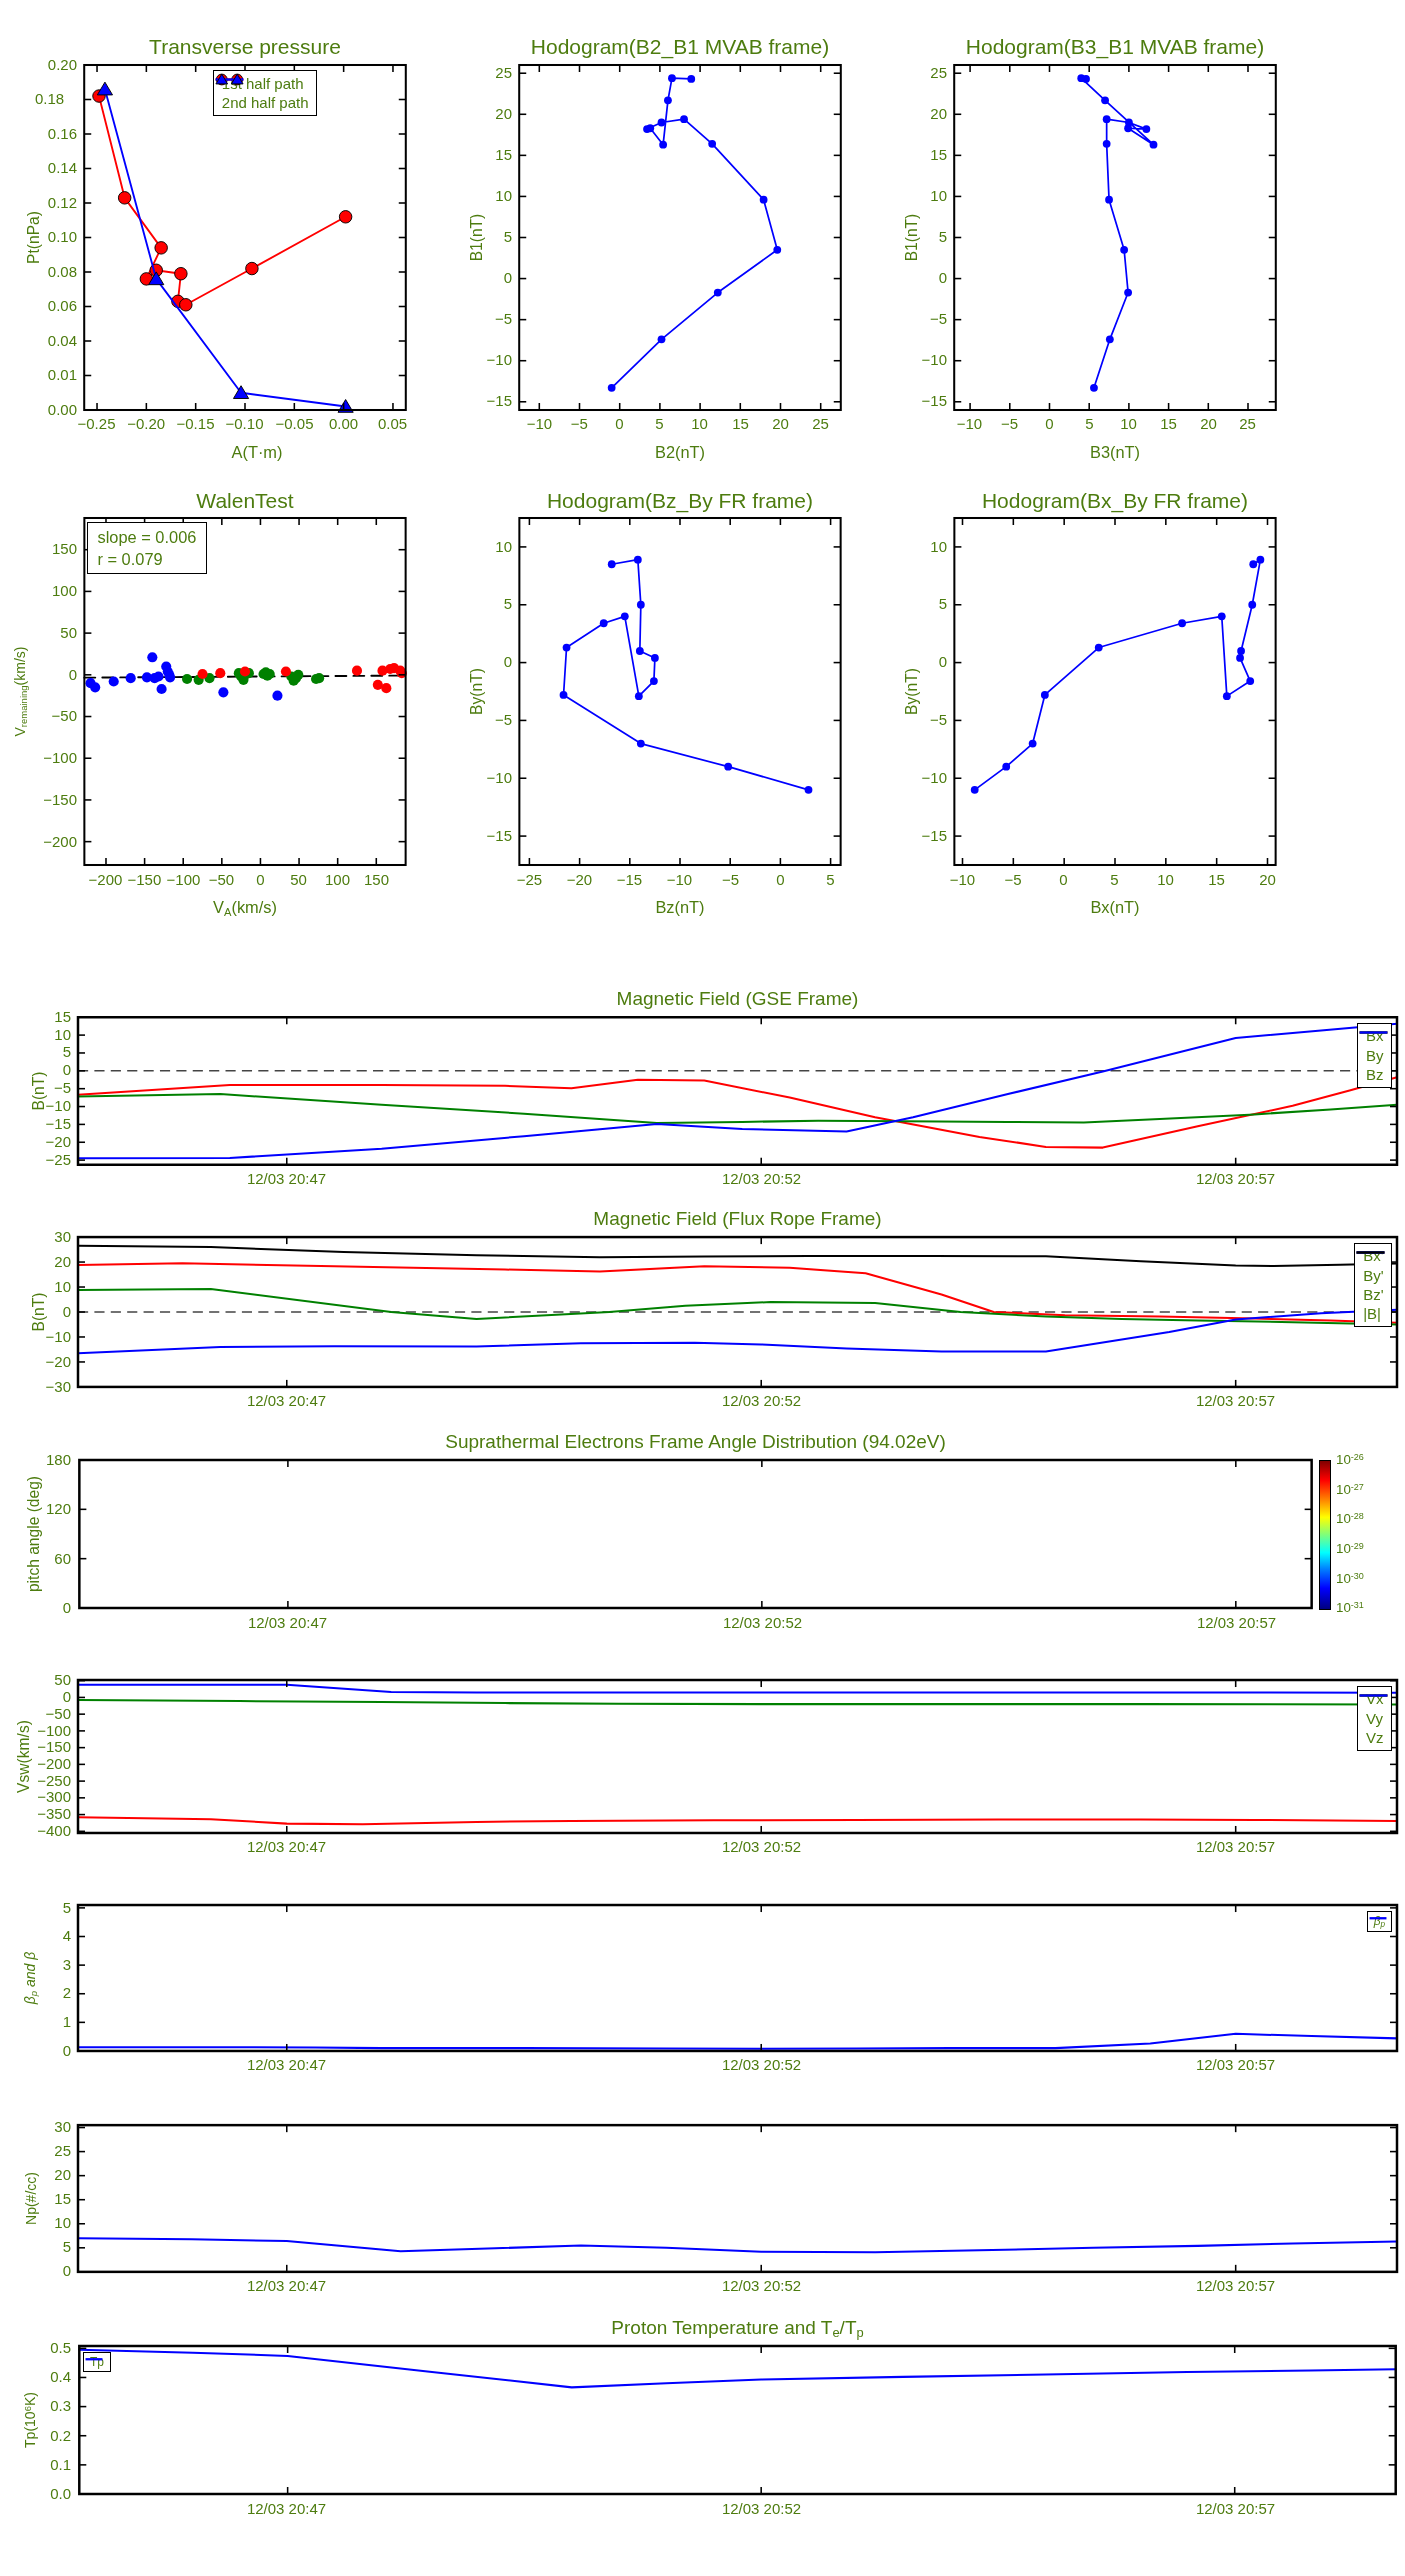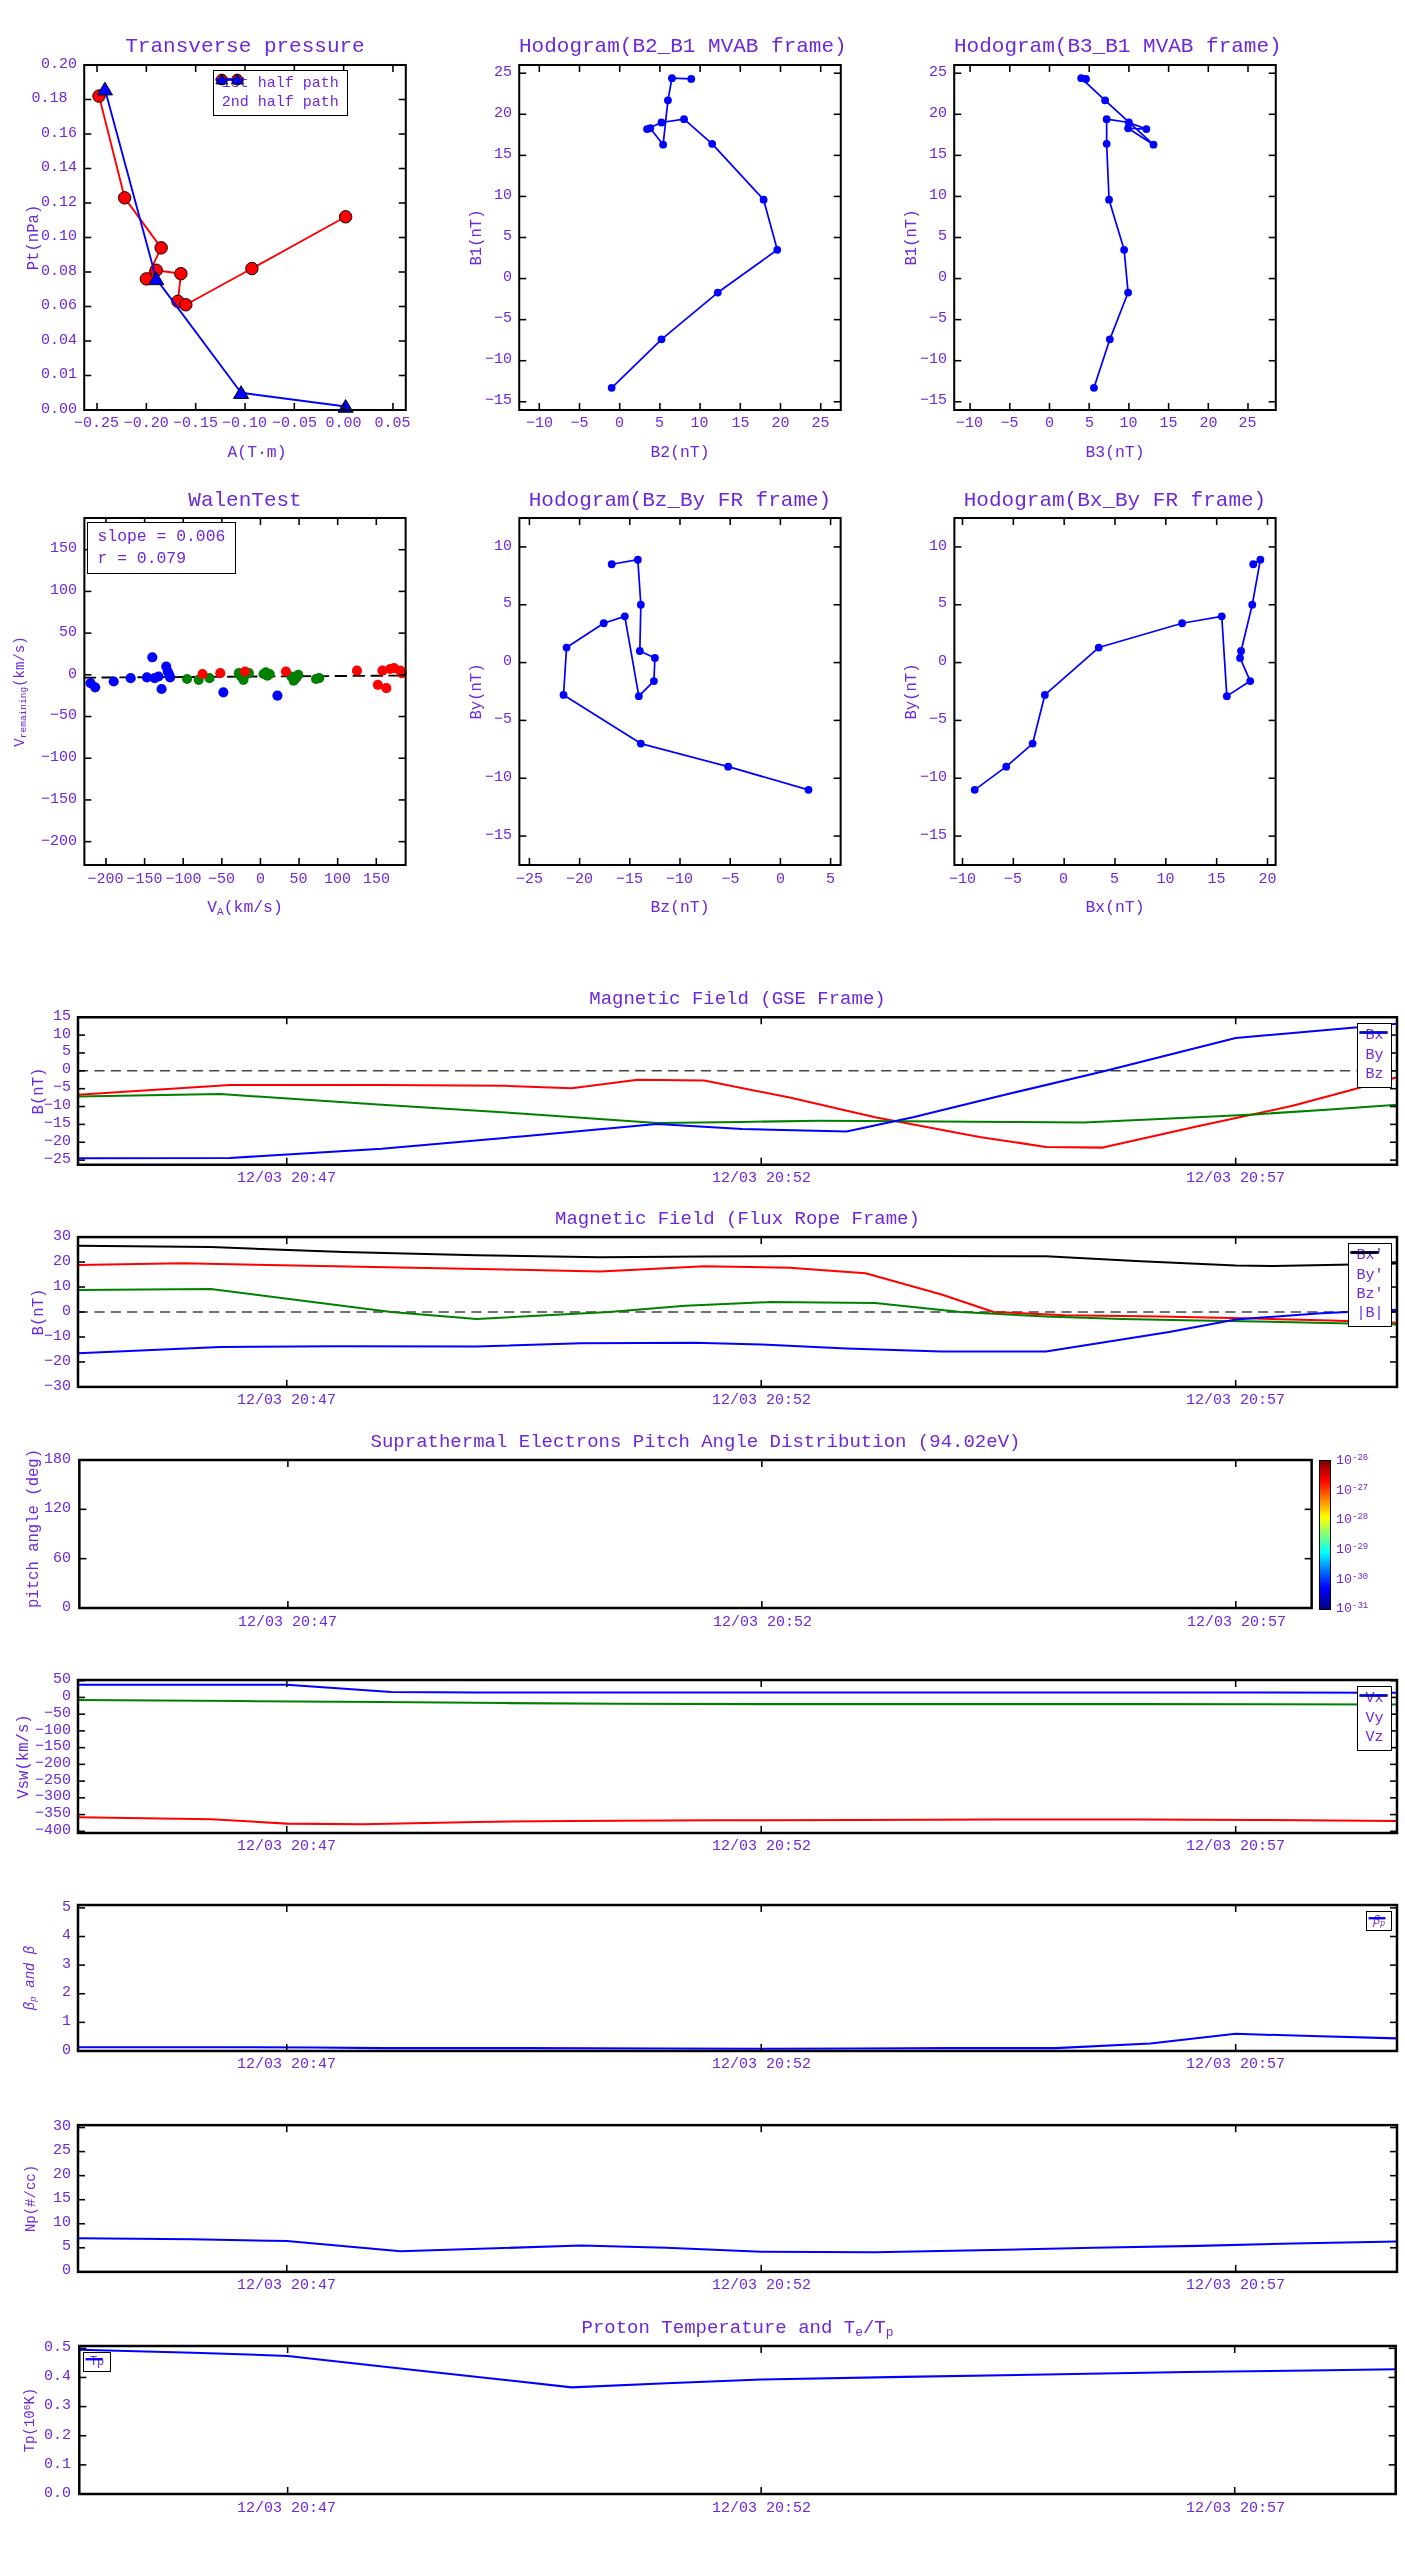--- a/index.html
+++ b/index.html
@@ -1,17 +1,17 @@
 <!DOCTYPE html>
 <html style="font-size:12.5px"><head>
 <meta charset="utf-8">
 <style>
   html,body{margin:0;padding:0;background:#fff}
   #canvas{position:relative;width:1405px;height:2576px;background:#fff;
-          font-family:Liberation Mono, monospace;color:#6d28d9;overflow:hidden}
+          font-family:Liberation Sans, sans-serif;color:#4d7c0f;overflow:hidden}
   .plot{position:absolute}
   .plot svg{position:absolute;left:0;top:0;overflow:visible}
   .title{position:absolute;text-align:center;font-size:21px;white-space:nowrap}
   .ttl-sm{font-size:19px}
   .xlabel{position:absolute;text-align:center;font-size:16.4px;white-space:nowrap}
   .ylabel{position:absolute;transform:rotate(-90deg);transform-origin:0 0;
           text-align:center;font-size:15.6px;height:22px;line-height:22px;white-space:nowrap}
   .em{font-style:italic}
   .tick-label{position:absolute;font-size:15px;white-space:nowrap}
   .xtl{text-align:center}
@@ -645,21 +645,21 @@
         <div class="entry">
           <svg width="31" height="17" style="overflow: visible;" viewBox="0 0 40 22">
             <line x1="2" y1="11" x2="38" y2="11" stroke="#000000" stroke-width="3"></line>
           </svg>
           <span>|B|</span>
         </div>
       </div>
     </div>
   <div class="ylabel" style="left:28px;top:1387px;width:150px">B(nT)</div>
 
-  <div class="title ttl-sm" style="left:78px;top:1431px;width:1235px">Suprathermal Electrons Pitch Angle Distribution (94.02eV)</div>
+  <div class="title ttl-sm" style="left:78px;top:1431px;width:1235px">Suprathermal Electrons Frame Angle Distribution (94.02eV)</div>
   <div class="plot" style="left:78px;top:1460px;width:1235px;height:148px">
       <svg width="1235" height="148" viewBox="0 0 1582 190">
         <rect x="0" y="0" width="1582" height="190" fill="none" stroke="#000" stroke-width="3.2"></rect>
         <line x1="267.7230769230769" y1="190" x2="267.7230769230769" y2="181" stroke="#000" stroke-width="2"></line>
         <line x1="267.7230769230769" y1="0" x2="267.7230769230769" y2="9" stroke="#000" stroke-width="2"></line>
         <line x1="876.1846153846154" y1="190" x2="876.1846153846154" y2="181" stroke="#000" stroke-width="2"></line>
         <line x1="876.1846153846154" y1="0" x2="876.1846153846154" y2="9" stroke="#000" stroke-width="2"></line>
         <line x1="1484.6461538461538" y1="190" x2="1484.6461538461538" y2="181" stroke="#000" stroke-width="2"></line>
         <line x1="1484.6461538461538" y1="0" x2="1484.6461538461538" y2="9" stroke="#000" stroke-width="2"></line>
         <line x1="0" y1="190" x2="9" y2="190" stroke="#000" stroke-width="2"></line>

